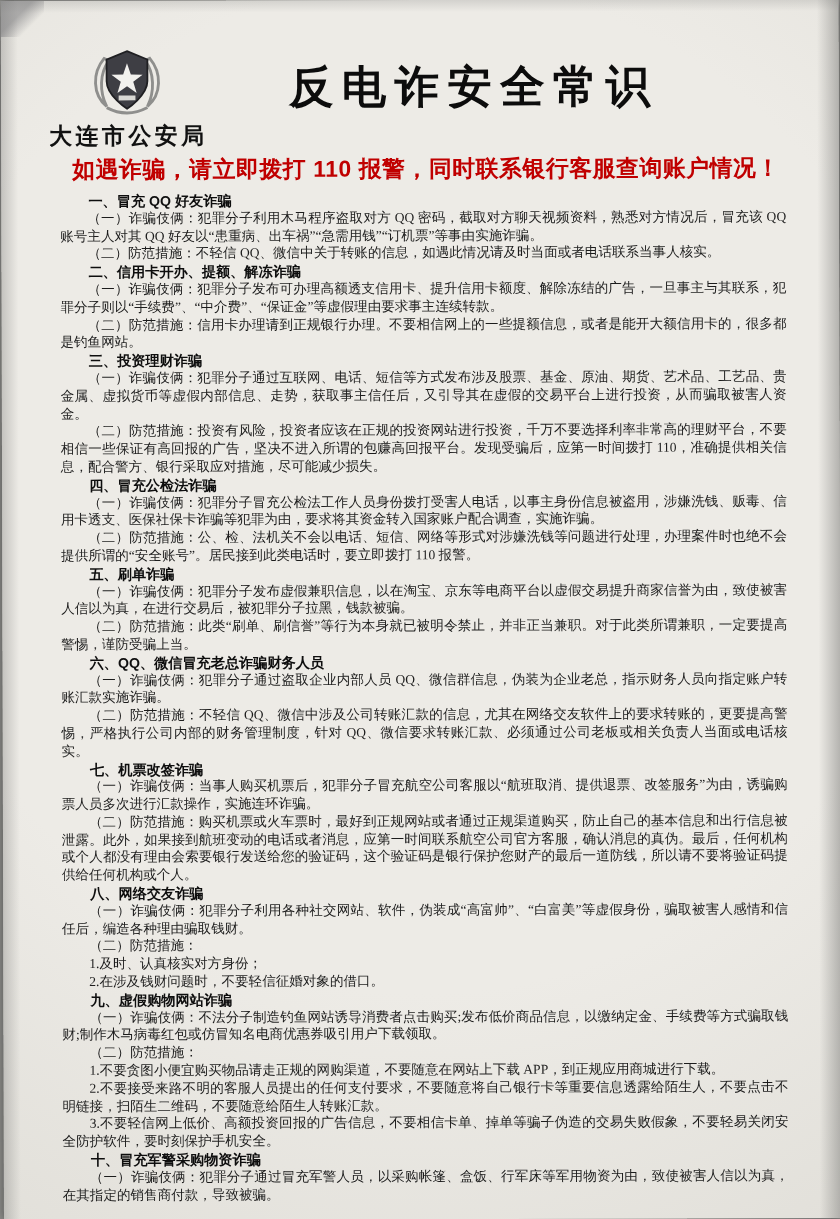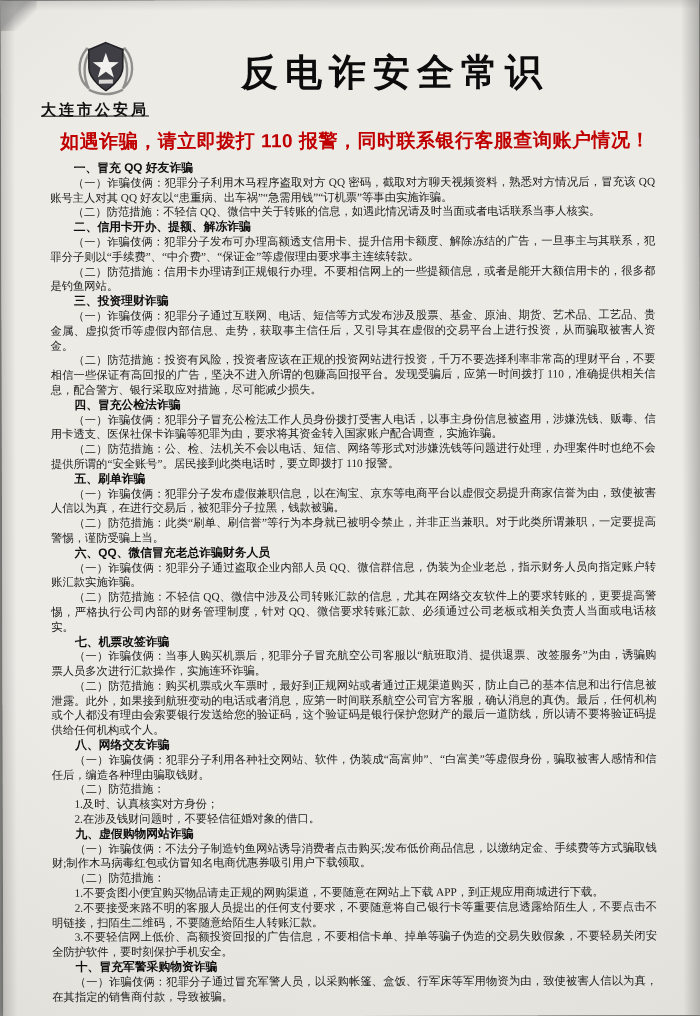--- a/index.html
+++ b/index.html
@@ -22,21 +22,21 @@
   .corner-artifact{
     position:absolute;left:0;top:0;width:36px;height:30px;
     background:linear-gradient(135deg,#77777a 0,#77777a 40%,rgba(120,120,122,0) 70%);
     opacity:.55;
   }
   
   .badge{position:absolute;left:72px;top:34px;width:66px;height:66px;}
   .org{
     position:absolute;left:40px;top:100px;width:130px;text-align:left;
     font-family:"Liberation Sans","DejaVu Sans",sans-serif;
-    font-weight:bold;font-size:15px;letter-spacing:3px;color:#111;white-space:nowrap;text-decoration:underline;
+    font-weight:bold;font-size:19px;letter-spacing:3px;color:#111;white-space:nowrap;
   }
   .doc-title{
     position:absolute;left:130px;right:40px;top:48px;margin:0;text-align:center;
     font-family:"Liberation Serif","DejaVu Serif",serif;
     font-weight:900;font-size:37px;letter-spacing:7px;color:#0c0c0c;
   }
   .alert-line{
     position:absolute;left:40px;right:30px;top:128px;text-align:center;
     font-family:"Liberation Sans","DejaVu Sans",sans-serif;
     font-weight:bold;font-size:19px;letter-spacing:.5px;

